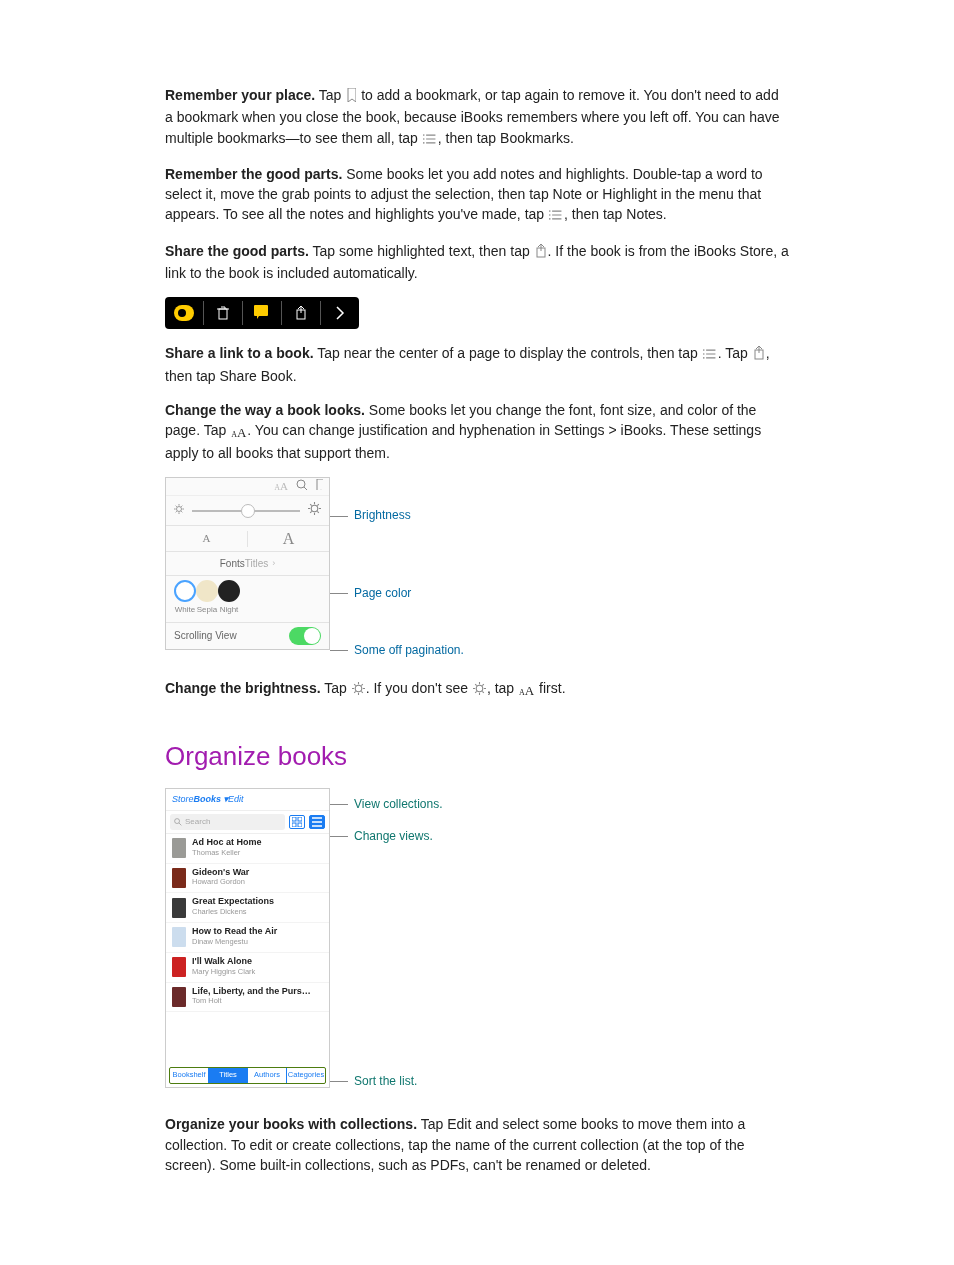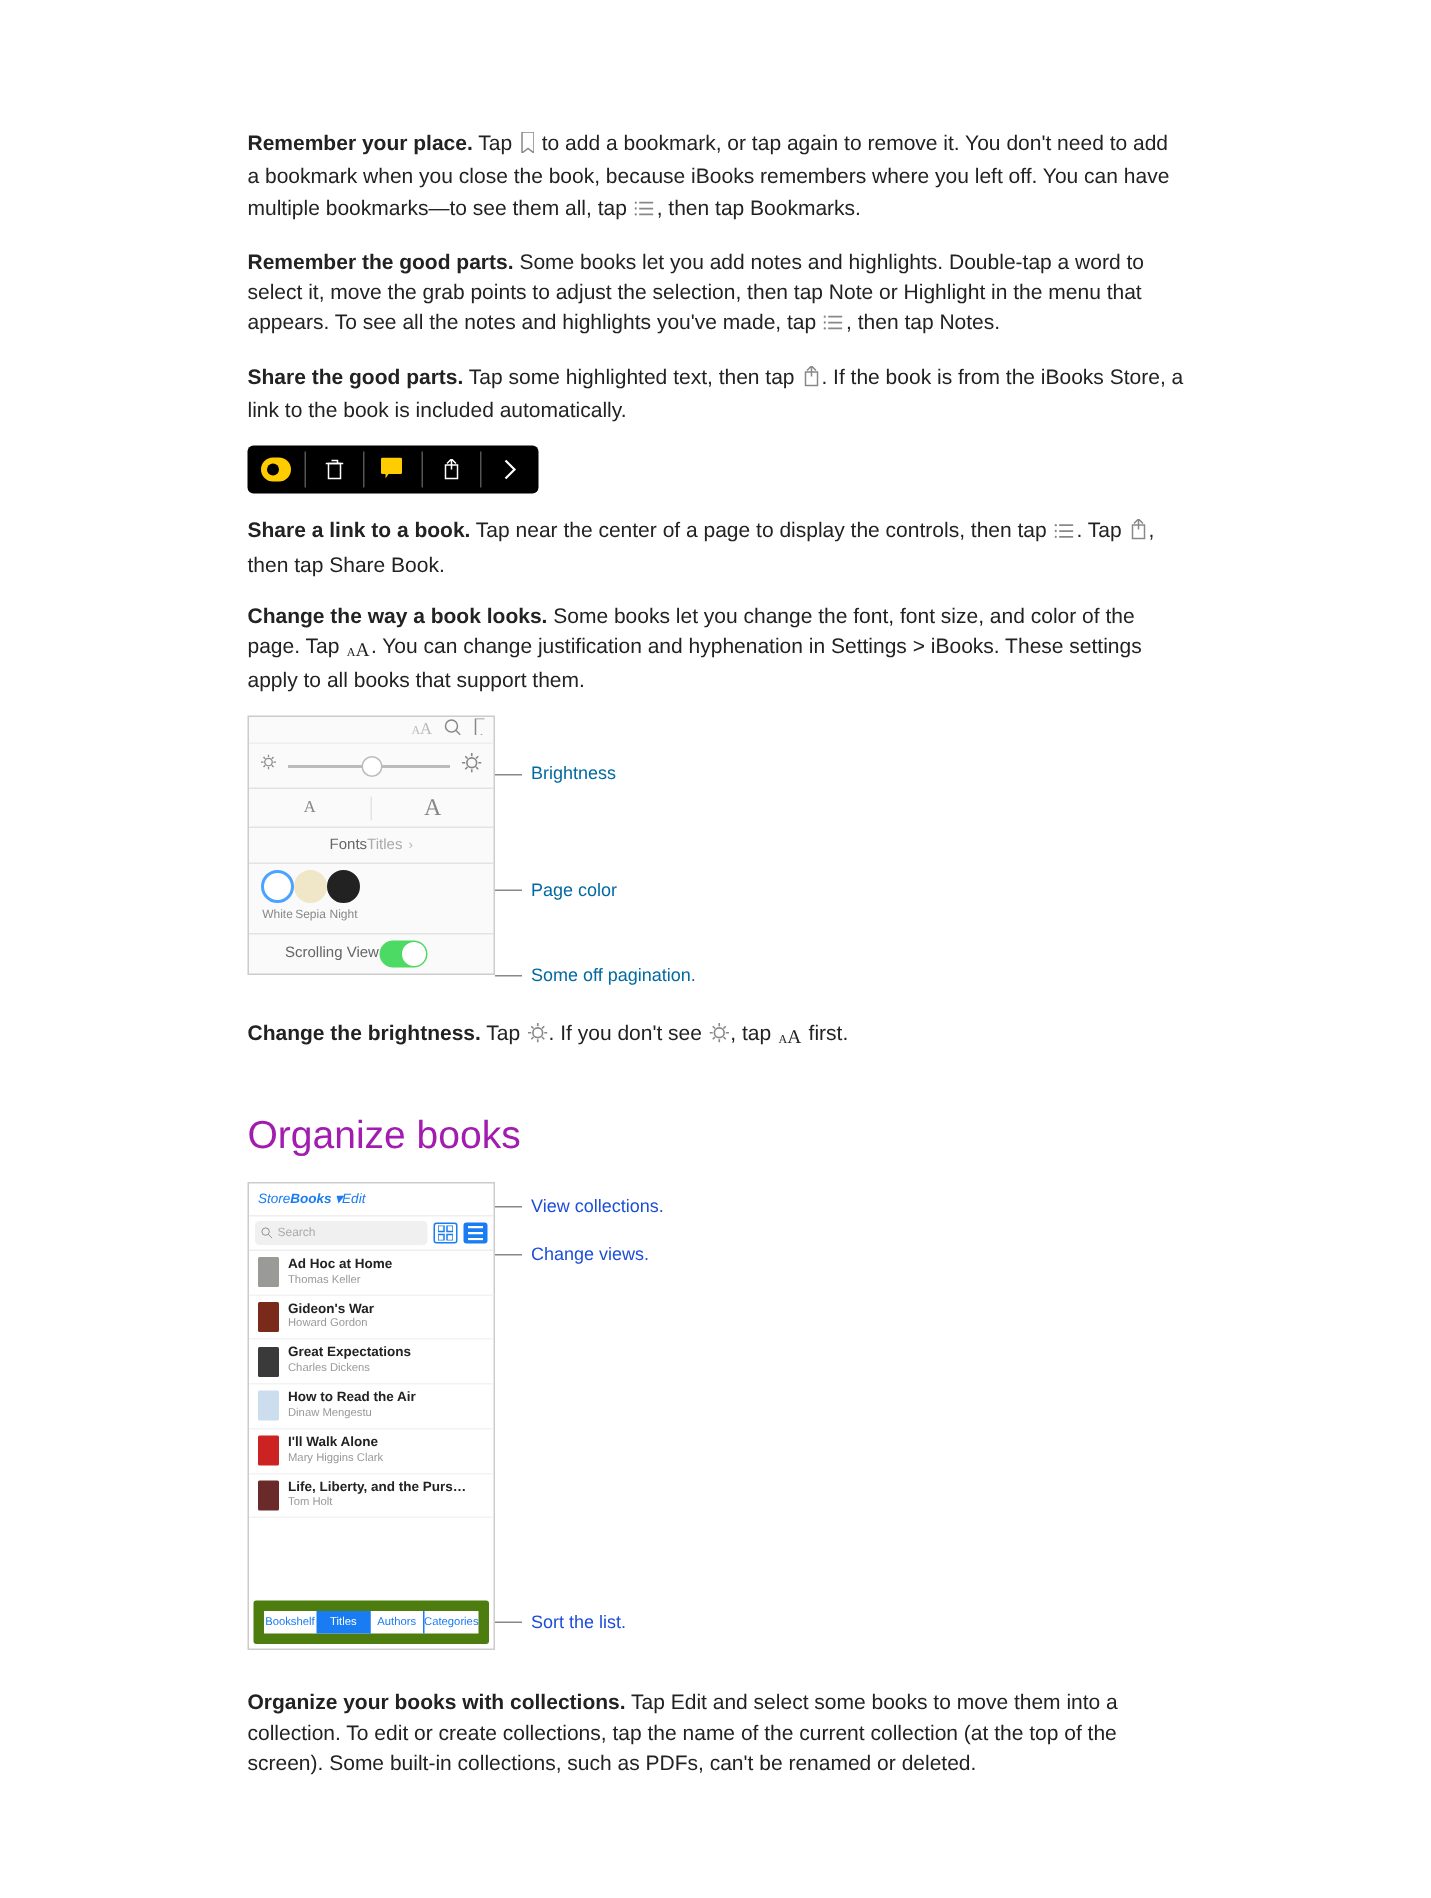--- a/index.html
+++ b/index.html
@@ -65,21 +65,21 @@
   .size-half:last-child { border-right:none; font-size:16px; }
   .size-half:first-child { font-size:11px; }
   .fonts-row { justify-content:center; height:24px; font-size:10px;}
   .fonts-row .fname { color:#aaa; display:inline-flex; align-items:center; gap:4px;}
   .color-row { justify-content:flex-start; padding: 4px 8px 6px; }
   .color-col { text-align:center; font-size:8px; color:#888;}
   .swatch { width:22px; height:22px; border-radius:50%; margin:0 auto 2px; border:2px solid #4aa3ff;}
   .swatch.white { background:#fff; border-color:#4aa3ff;}
   .swatch.sepia { background:#f0e6c8; border-color:#f0e6c8;}
   .swatch.night { background:#222; border-color:#222;}
-  .scroll-row { height:26px; border-bottom:none;margin-left:16px;}
+  .scroll-row { justify-content:space-between; height:26px; border-bottom:none;}
   .toggle {
     width:32px; height:18px; border-radius:10px; background:#4cd964; position:relative;
   }
   .toggle::after {
     content:""; position:absolute; right:1px; top:1px; width:16px; height:16px; background:#fff; border-radius:50%;
   }
   .callouts1 { padding-top:0px; font-size:12px; color:#0369a1;text-align:center; }
   .callout-line { display:flex; align-items:center; }
   .lead-line { border-top:1px solid #888; flex:0 0 18px; height:1px; margin-right:6px;}
   .callout-line.c-brightness { margin-top:30px;}
@@ -103,25 +103,25 @@
   .thumb { width:14px; height:20px; background:#b85; border-radius:1px;}
   .thumb.t1 { background:#9a9a96;}
   .thumb.t2 { background:#7a2a1a;}
   .thumb.t3 { background:#3a3a3a;}
   .thumb.t4 { background:#cde;}
   .thumb.t5 { background:#c22;}
   .thumb.t6 { background:#6b2a2a;}
   .bk-title { font-size:9px; color:#222; font-weight:600; line-height:1.1;}
   .bk-author { font-size:7.5px; color:#999;}
   .p2-spacer { height:52px;}
-  .p2-tabs { display:flex; border:7px solid #4d7c0f; border-radius:2px; margin:3px; font-size:7.5px;}
+  .p2-tabs { display:flex; border:1px solid #4d7c0f; border-radius:2px; margin:3px; font-size:7.5px;}
   .p2-tab { flex:1; text-align:center; color:#1a7cf2; padding:2px 0; border-right:1px solid #1a7cf2;}
   .p2-tab:last-child { border-right:none;}
   .p2-tab.active { background:#1a7cf2; color:#fff;}
-  .callouts2 { padding-top:0; font-size:12px; color:#1d4ed8; }
+  .callouts2 { padding-top:0; font-size:12px; color:#0f766e; }
   .callout-line.c-viewcol { margin-top:8px;}
   .callout-line.c-changev { margin-top:14px;}
   .callout-line.c-sort { margin-top:228px;}
   .chev { font-size:9px; color:#bbb;}
   .sub-a { font-size:8px; font-family:Georgia,serif;}
 </style>
 </head>
 <body>
 
 

